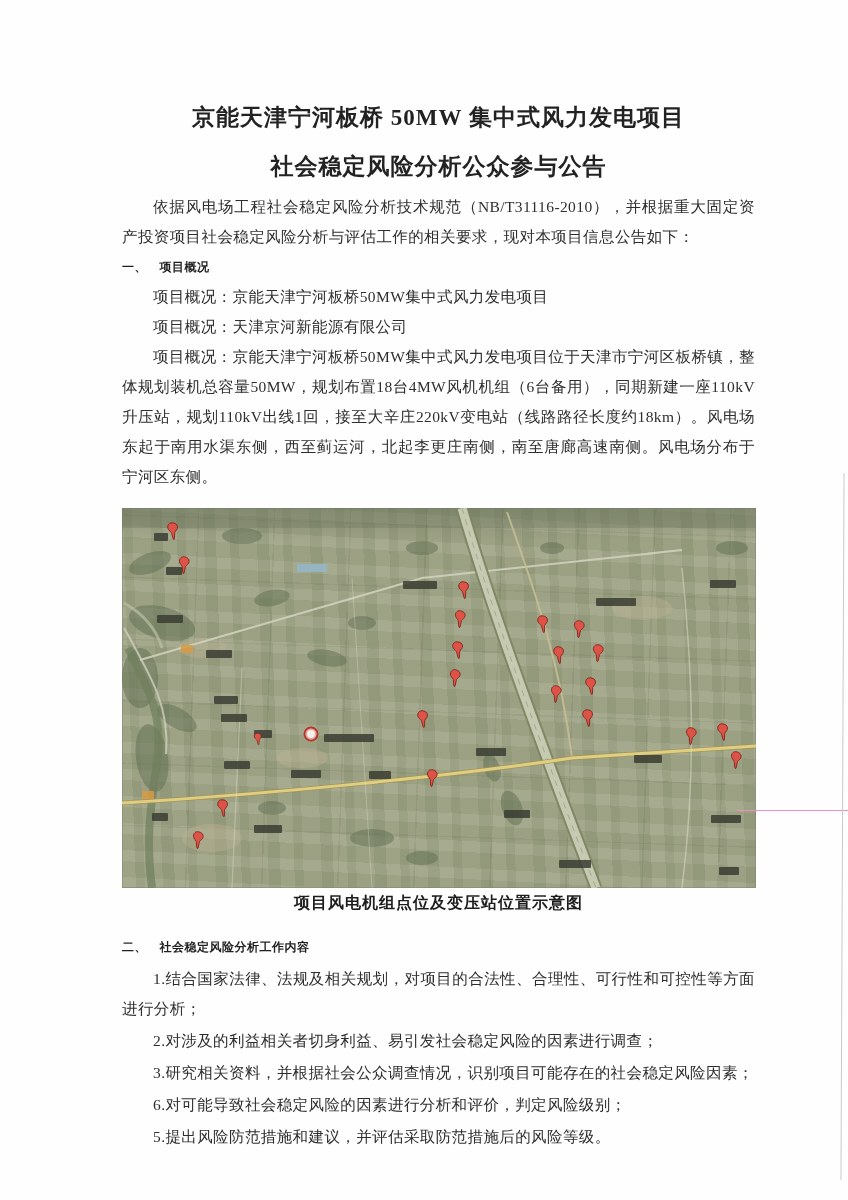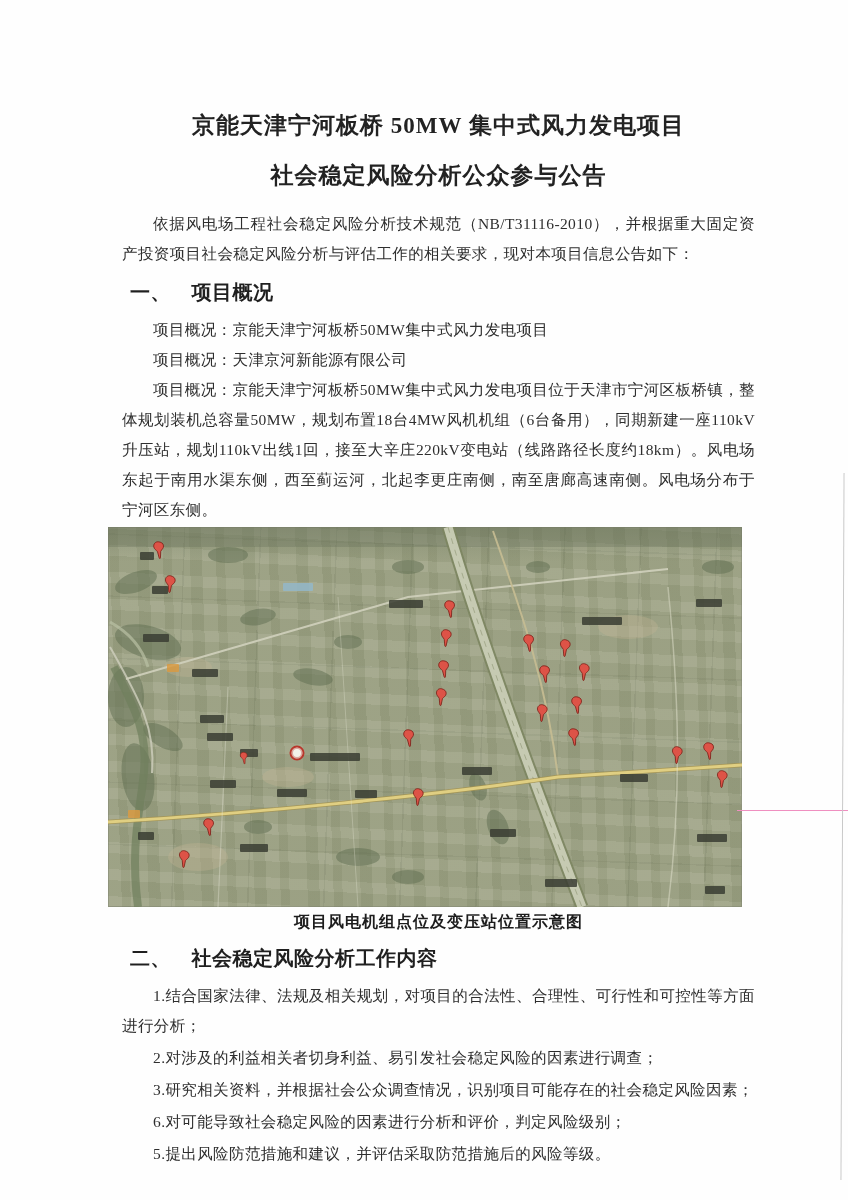--- a/index.html
+++ b/index.html
@@ -9,35 +9,35 @@
     background:#fefefe;
     overflow:hidden;
     font-family:"Liberation Serif","DejaVu Serif",serif;
     color:#2e2e2e;
     box-sizing:border-box;
     padding:93px 93px 0 122px;
   }
   .center-full{margin-left:-122px;margin-right:-93px;text-align:center;}
   h1.doc-title{
     font-size:23px;font-weight:700;letter-spacing:1px;
-    line-height:34px;margin:16px;color:#222;
+    line-height:34px;margin:8px;color:#222;
   }
   h1.doc-title.second{margin-top:15px;}
   p.body-par{
     font-size:15.5px;letter-spacing:.4px;line-height:30px;
     text-align:justify;margin:0;text-indent:2em;
   }
   p.no-just{text-align:left;}
   .intro{margin-top:12px;}
   h2.sec-head{
     font-family:"Liberation Sans","DejaVu Sans",sans-serif;
-    font-size:20px;font-weight:700;letter-spacing:.5px;
-    line-height:30px;margin:8px;color:#1f1f1f;
-  }
-  figure.map-fig{margin:2px;padding:0;}
+    font-size:12px;font-weight:700;letter-spacing:.5px;
+    line-height:30px;margin:0;color:#1f1f1f;
+  }
+  figure.map-fig{margin:16px;padding:0;}
   .map{
     position:relative;
     width:634px;height:380px;
     margin-left:-16px;
     background-color:#9da284;
     background-image:
       linear-gradient(180deg, rgba(100,110,85,.30), rgba(0,0,0,0) 9%),
       repeating-linear-gradient(88deg, rgba(255,255,255,.05) 0 14px, rgba(90,100,70,.08) 14px 23px, rgba(255,255,255,.03) 23px 41px, rgba(70,85,55,.07) 41px 53px),
       repeating-linear-gradient(3deg, rgba(255,255,255,.05) 0 11px, rgba(80,90,60,.06) 11px 27px),
       repeating-linear-gradient(92deg, rgba(60,70,45,.10) 0 1.5px, rgba(0,0,0,0) 1.5px 76px),

